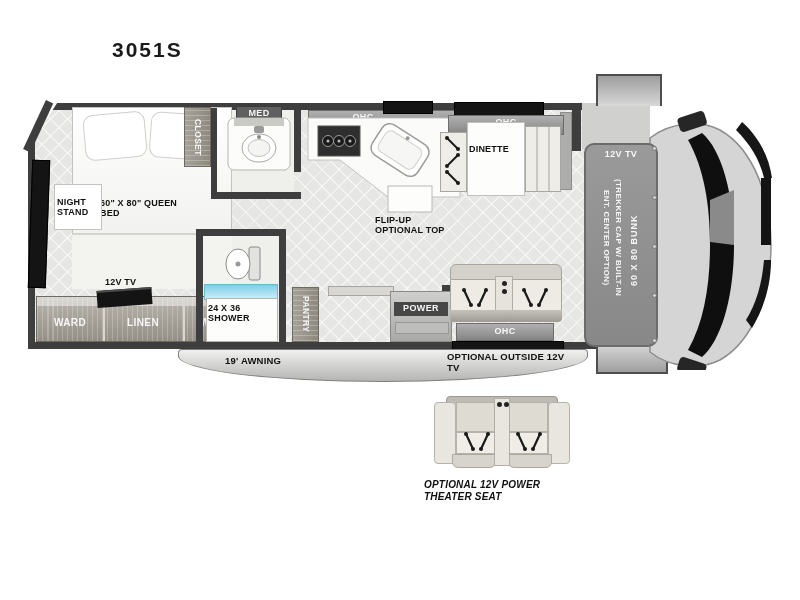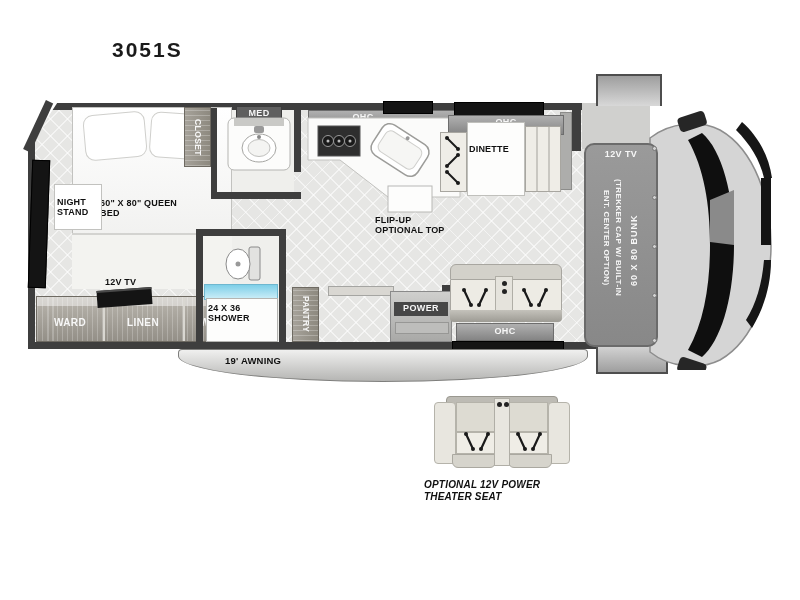--- a/index.html
+++ b/index.html
@@ -215,20 +215,21 @@
   <div class="abs" style="left:652px;top:244px;width:5px;height:5px;border-radius:50%;background:#d2d2d2;border:1px solid #777;"></div>
   <div class="abs" style="left:652px;top:293px;width:5px;height:5px;border-radius:50%;background:#d2d2d2;border:1px solid #777;"></div>
   <div class="abs" style="left:652px;top:338px;width:5px;height:5px;border-radius:50%;background:#d2d2d2;border:1px solid #777;"></div>
 
   <div class="abs" style="left:21px;top:97px;width:40px;height:62px;background:#fff;clip-path:polygon(0 0,100% 0,0 100%);"></div>
   <div class="abs wall" style="left:25px;top:144px;width:54px;height:8px;transform:rotate(-65deg);transform-origin:3px 4px;"></div>
 
   <div class="abs" style="left:178px;top:349px;width:410px;height:33px;background:linear-gradient(180deg,#f0f0ef,#b5b5b3);
               border:1px solid #7e7e7c;border-radius:4px 4px 50% 50%/4px 4px 26px 26px;"></div>
   <div class="abs lbl" style="left:225px;top:356px;width:95px;font-size:9.5px;text-align:left;">19' AWNING</div>
+  <div class="abs lbl" style="left:447px;top:352px;width:120px;font-size:9.5px;">OPTIONAL OUTSIDE 12V TV</div>
 
   <div class="abs" style="left:432px;top:394px;width:140px;height:84px;">
     <div class="abs" style="left:14px;top:2px;width:112px;height:12px;background:#bdbbb4;border:1px solid #9a9890;border-radius:4px;"></div>
     <div class="abs" style="left:2px;top:8px;width:22px;height:62px;background:#e8e6df;border:1px solid #b5b3aa;border-radius:4px;"></div>
     <div class="abs" style="left:116px;top:8px;width:22px;height:62px;background:#e8e6df;border:1px solid #b5b3aa;border-radius:4px;"></div>
     <div class="abs" style="left:24px;top:8px;width:40px;height:30px;background:#dddbd2;border:1px solid #b5b3aa;"></div>
     <div class="abs" style="left:76px;top:8px;width:40px;height:30px;background:#dddbd2;border:1px solid #b5b3aa;"></div>
     <div class="abs" style="left:24px;top:38px;width:40px;height:22px;background:#efede6;border:1px solid #b5b3aa;"></div>
     <div class="abs" style="left:76px;top:38px;width:40px;height:22px;background:#efede6;border:1px solid #b5b3aa;"></div>
     <svg class="abs" style="left:28px;top:36px;" width="34" height="24" viewBox="0 0 34 24">

